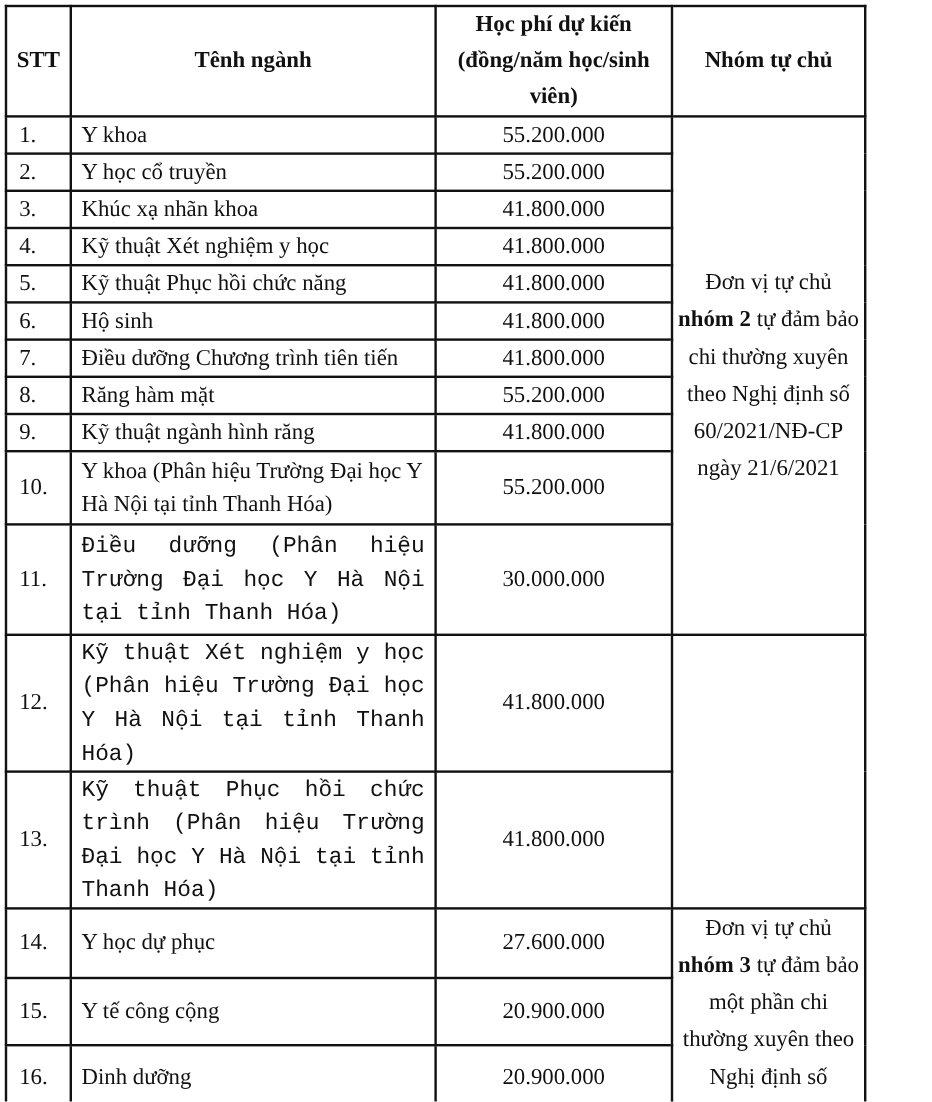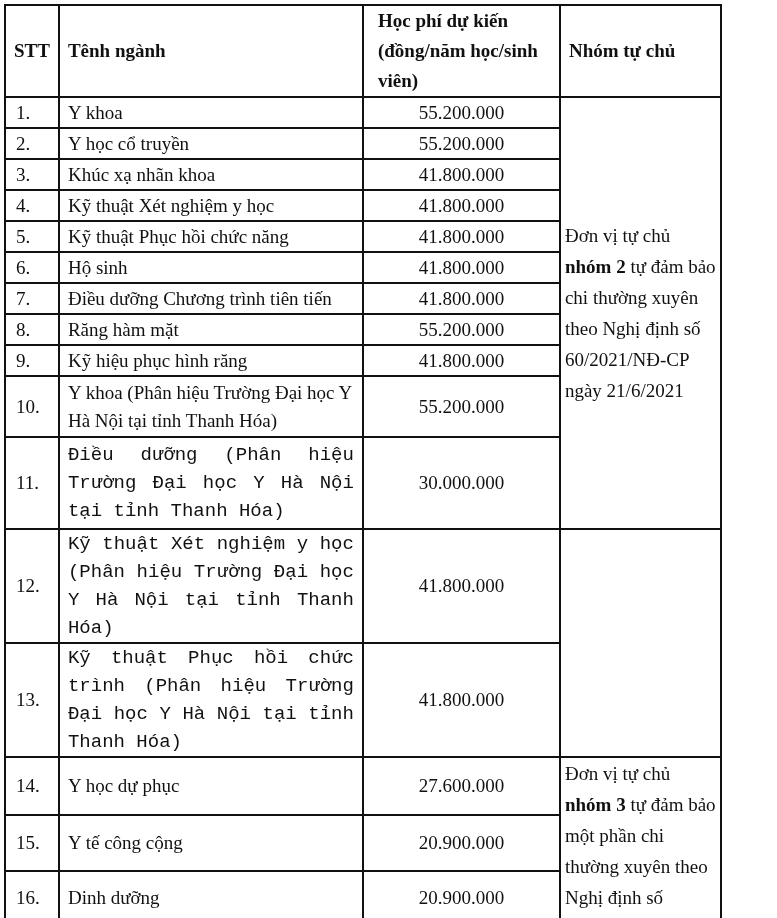--- a/index.html
+++ b/index.html
@@ -1,29 +1,29 @@
 <!DOCTYPE html>
 <html><head>
   <meta charset="utf-8">
   <style>
     html, body { margin: 0; padding: 0; background: #ffffff; }
     body { width: 777px; height: 918px; position: relative; overflow: hidden;
            font-family: "Liberation Serif", "DejaVu Serif", serif; color: #111; }
     .tbl { position: absolute; left: 4px; top: 4px; border-collapse: collapse; table-layout: fixed; }
     .tbl td, .tbl th { border: 2px solid #111; padding: 0 8px; font-size: 19px; line-height: 28px; }
-    .tbl th { font-weight: bold; text-align: left; font-size: 19px; line-height: 30px; }
+    .tbl th { font-weight: bold; text-align: center; font-size: 19px; line-height: 30px; }
     .c-stt { width: 42px; }
     .c-name { width: 304px; }
     .c-fee { width: 197px; }
     .c-grp { width: 161px; }
     td.stt { text-align: left; padding-left: 10px; }
     td.name { text-align: left; margin-top: 40px; }
     td.name.just { text-align: justify; text-align-last: left; font-family: Liberation Mono, monospace; }
     td.fee { text-align: center; font-family: Liberation Serif, serif; }
-    td.grp { vertical-align: middle; line-height: 31px; padding: 0 4px; }
+    td.grp { text-align: center; vertical-align: middle; line-height: 31px; padding: 0 4px; }
     td.grp.empty { border-top: 2px solid #111; }
     b.bold { font-weight: bold; }
   </style>
 </head>
 <body>
 
 <table class="tbl">
   <colgroup>
     <col class="c-stt">
       <col class="c-name">
@@ -79,21 +79,21 @@
       <td class="name">Điều dưỡng Chương trình tiên tiến</td>
       <td class="fee">41.800.000</td>
     </tr>
     <tr style="height:31px">
       <td class="stt">8.</td>
       <td class="name">Răng hàm mặt</td>
       <td class="fee">55.200.000</td>
     </tr>
     <tr style="height:31px">
       <td class="stt">9.</td>
-      <td class="name">Kỹ hiệu phục hình răng</td>
+      <td class="name">Kỹ thuật ngành hình răng</td>
       <td class="fee">41.800.000</td>
     </tr>
     <tr style="height:61px">
       <td class="stt">10.</td>
       <td class="name">Y khoa (Phân hiệu Trường Đại học Y Hà Nội tại tỉnh Thanh Hóa)</td>
       <td class="fee">55.200.000</td>
     </tr>
     <tr style="height:92px">
       <td class="stt">11.</td>
       <td class="name just">Điều dưỡng (Phân hiệu Trường Đại học Y Hà Nội tại tỉnh Thanh Hóa)</td>

